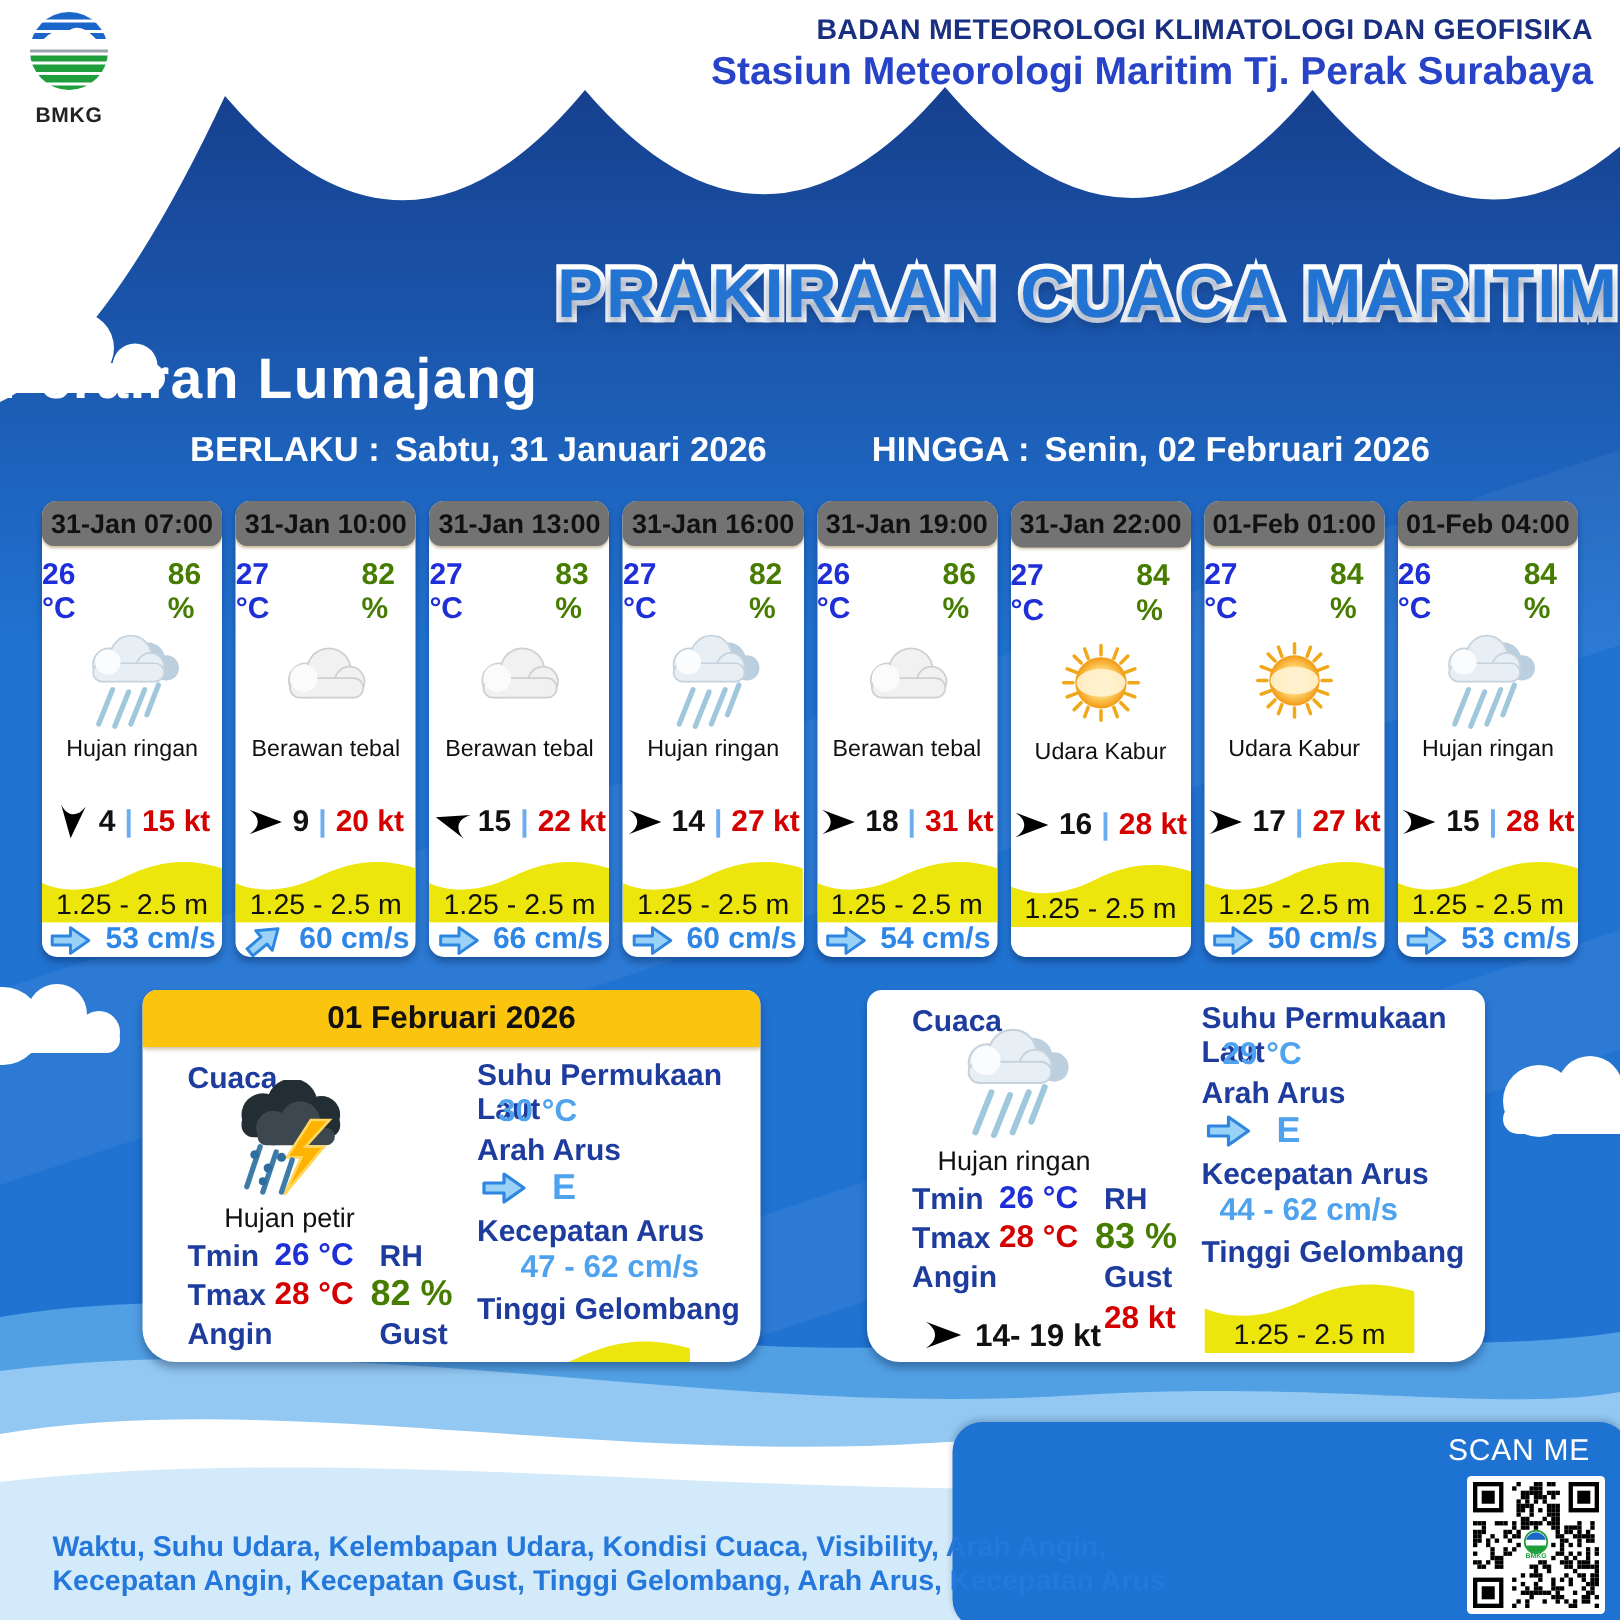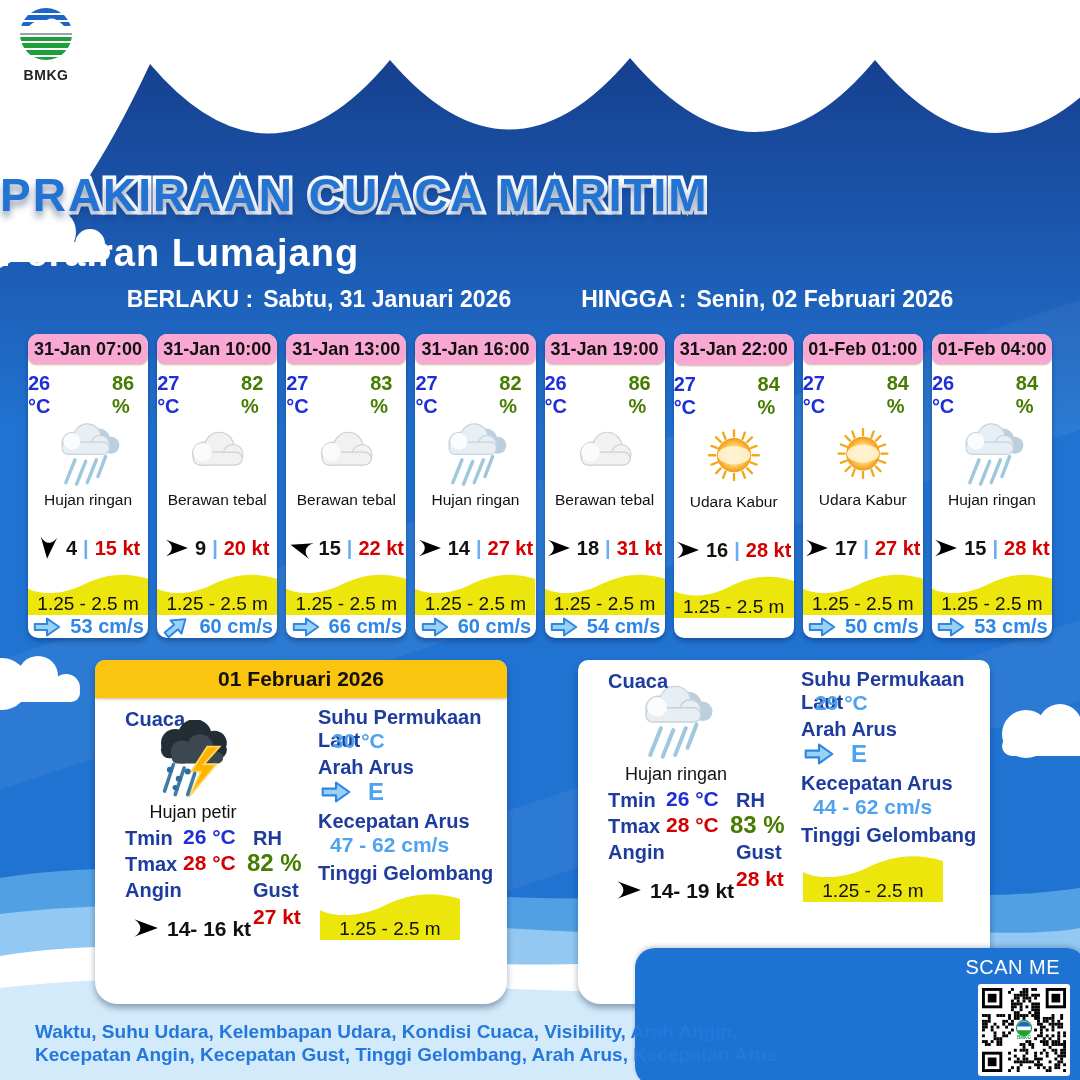--- a/index.html
+++ b/index.html
@@ -7,35 +7,35 @@
   .bg{position:absolute;left:0;top:0;z-index:0;}
 
   
   .org{position:absolute;top:10px;right:18px;text-align:right;z-index:3;}
   .org-line1{font-size:19px;font-weight:bold;color:#1A2F80;letter-spacing:.2px;}
   .org-line2{font-size:26px;font-weight:bold;color:#2743C8;}
   .logo-wrap{position:absolute;top:6px;left:14px;z-index:3;text-align:center;width:64px;}
   .logo-wrap .logo-label{font-size:14px;font-weight:bold;color:#222;margin-top:1px;letter-spacing:.5px;}
 
   
-  .title{position:absolute;top:168px;left:0;width:100%;text-align:left;z-index:2;
+  .title{position:absolute;top:168px;left:0;width:100%;text-align:right;z-index:2;
          font-size:46px;font-weight:bold;letter-spacing:2px;color:#2273D2;
          -webkit-text-stroke:7px #ffffff;paint-order:stroke fill;
          text-shadow:0 6px 7px rgba(10,40,90,.45);}
   .subtitle{position:absolute;top:232px;left:0;width:100%;z-index:2;
             font-size:38px;font-weight:bold;color:#ffffff;letter-spacing:1px;}
   .valid-row{position:absolute;top:286px;left:0;width:100%;z-index:2;display:flex;justify-content:center;gap:70px;
              font-size:23px;font-weight:bold;color:#fff;}
   .valid-row .lab{margin-right:10px;}
 
   
   .cards-row{position:absolute;left:28px;right:28px;top:334px;display:flex;gap:9px;z-index:2;}
   .fcard{flex:1;height:304px;background:#fff;border-radius:10px;box-shadow:0 3px 5px rgba(0,20,60,.35);
          display:flex;flex-direction:column;overflow:hidden;}
-  .fcard-head{height:31px;background:#f9a8d4;border-radius:8px;display:flex;align-items:center;justify-content:center;
+  .fcard-head{height:31px;background:#737373;border-radius:8px;display:flex;align-items:center;justify-content:center;
               font-size:18px;font-weight:bold;color:#111;box-shadow:0 1px 2px rgba(120,80,0,.4);}
   .temp-row{display:flex;justify-content:center;gap:12px;margin-top:8px;font-size:20px;font-weight:bold;}
   .temp{color:#1F2FD8;}
   .hum{color:#467C00;margin-left:32px;}
   .wicon{display:block;margin:2px auto 0;width:84px;height:70px;}
   .cond{text-align:center;font-size:15.5px;color:#111;margin-top:2px;white-space:nowrap;}
   .wind-row{display:flex;align-items:center;justify-content:center;gap:6px;margin-top:26px;height:26px;}
   .dart{width:24px;height:20px;transform-origin:center;display:block;}
   .vis{font-size:20px;font-weight:bold;color:#111;}
   .sep{font-size:20px;font-weight:bold;color:#6CACF0;}
@@ -43,21 +43,21 @@
   .waveband{position:relative;height:47px;margin-top:8px;}
   .waveband svg{position:absolute;inset:0;width:100%;height:100%;}
   .waveband .wv{position:relative;z-index:1;display:flex;height:100%;align-items:flex-end;justify-content:center;
                 font-size:19px;color:#111;padding-bottom:3px;}
   .cur-row{display:flex;align-items:center;justify-content:center;gap:8px;flex:1;}
   .curarrow{width:30px;height:22px;transform-origin:center;display:block;}
   .curval{font-size:20px;font-weight:bold;color:#2E87E6;}
 
   
   .daily-row{position:absolute;left:95px;top:660px;width:895px;display:flex;gap:71px;z-index:2;}
-  .dcard{width:412px;height:344px;background:#fff;border-radius:10px 10px 22px 22px;
+  .dcard{width:412px;height:248px;background:#fff;border-radius:10px 10px 22px 22px;
          box-shadow:0 4px 6px rgba(0,20,60,.35);overflow:hidden;}
   .dcard-head{height:38px;background:#FBC40F;display:flex;align-items:center;justify-content:center;
               font-size:21px;font-weight:bold;color:#111;box-shadow:0 1px 3px rgba(120,80,0,.4);}
   .dcard-body{position:relative;height:249px;}
   .dlabel{position:absolute;font-size:20px;color:#1D3C9E;font-weight:bold;}
   .dval{position:absolute;font-size:21px;font-weight:bold;white-space:nowrap;}
   .blue{color:#1F2FD8;} .red{color:#D40000;} .green{color:#467C00;font-size:24px;}
   .lblue{color:#4FA3EE;} .black{color:#111;}
   .dicon{position:absolute;left:36px;top:22px;width:124px;height:80px;}
   .dcond{position:absolute;left:0;top:104px;width:196px;text-align:center;font-size:18px;color:#111;}
@@ -240,20 +240,24 @@
         <rect x="0" y="27" width="56" height="2" fill="#9AA4AD"></rect>
         <rect x="0" y="31" width="56" height="4" fill="#1F9E3C"></rect>
         <rect x="0" y="37" width="56" height="5" fill="#1F9E3C"></rect>
         <rect x="0" y="44" width="56" height="5" fill="#1F9E3C"></rect>
         <rect x="0" y="51" width="56" height="4" fill="#1F9E3C"></rect>
       </g>
     </svg>
     <div class="logo-label">BMKG</div>
   </div>
 
+  <div class="org">
+    <div class="org-line1">BADAN METEOROLOGI KLIMATOLOGI DAN GEOFISIKA</div>
+    <div class="org-line2">Stasiun Meteorologi Maritim Tj. Perak Surabaya</div>
+  </div>
 
   <div class="title">PRAKIRAAN CUACA MARITIM</div>
   <div class="subtitle">Perairan Lumajang</div>
   <div class="valid-row">
     <div>
       <span class="lab">BERLAKU :</span><span>Sabtu, 31 Januari 2026</span>
     </div>
     <div>
       <span class="lab">HINGGA :</span><span>Senin, 02 Februari 2026</span>
     </div>
@@ -541,21 +545,21 @@
         <span class="dlabel" style="left:223px;top:8px">Suhu Permukaan Laut</span>
         <span class="dval lblue" style="left:237px;top:31px">30 °C</span>
         <span class="dlabel" style="left:223px;top:58px">Arah Arus</span>
         <div class="arah-row">
           <svg class="curarrow">
               <use href="#icon-arrow"></use>
             </svg>
           <span class="dir">E</span>
         </div>
         <span class="dlabel" style="left:223px;top:112px">Kecepatan Arus</span>
-        <span class="dval lblue" style="left:235px;top:135px">47  - 62 cm/s</span>
+        <span class="dval lblue" style="left:252px;top:135px">47  - 62 cm/s</span>
         <span class="dlabel" style="left:223px;top:164px">Tinggi Gelombang</span>
         <div class="dwave">
           <svg viewBox="0 0 120 47" preserveAspectRatio="none">
             <path d="M0,20 C15,27 35,26 55,16 C75,6 95,2 120,10 L120,47 L0,47 Z" fill="#EDE60C"></path>
           </svg>
           <span class="wv">1.25 - 2.5 m</span>
         </div>
       </div>
     </div>
 

